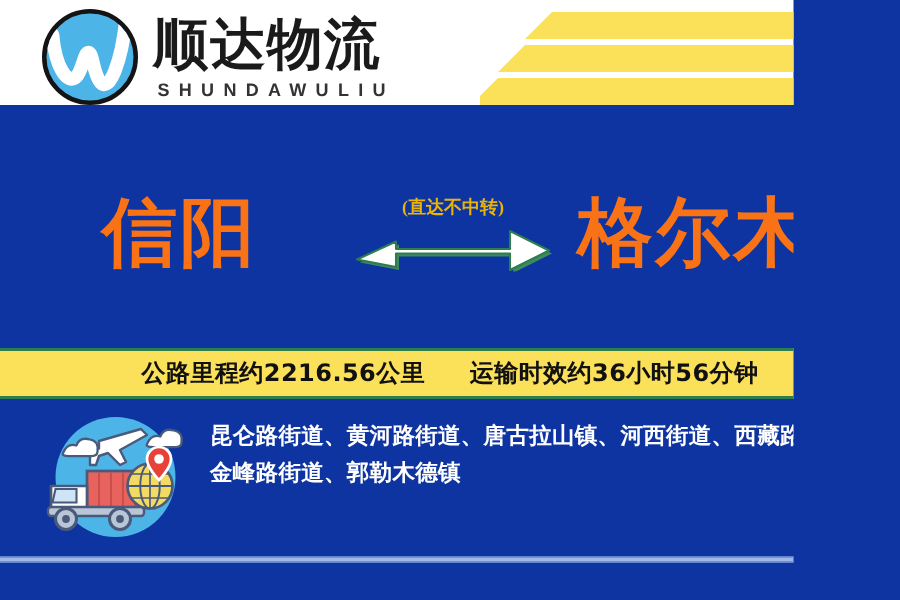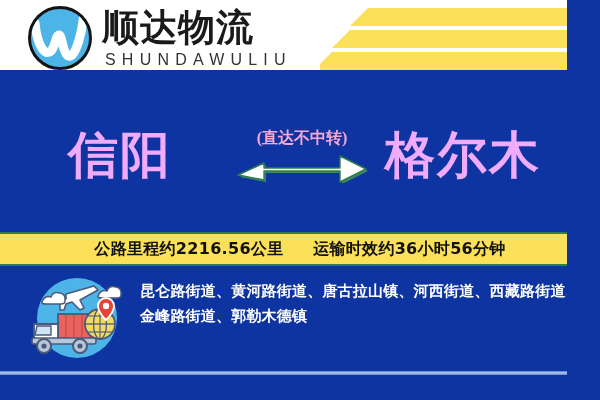--- a/index.html
+++ b/index.html
@@ -4,21 +4,20 @@
 <style>
   html,body{margin:0;padding:0;}
   body{
     width:600px;height:400px;overflow:hidden;
     font-family:"Liberation Sans","DejaVu Sans",sans-serif;
     background:#0d34a0;
   }
   #poster{
     position:relative;width:529px;height:400px;overflow:hidden;
     background:#0d34a0;
-    padding-left:38px;
   }
 
   
   .header{
     position:absolute;left:0;top:0;width:600px;height:70px;
     background:#ffffff;overflow:hidden;
   }
   .logo-wrap{
     position:absolute;left:28px;top:6px;
     display:flex;align-items:center;gap:10px;
@@ -31,52 +30,52 @@
   .logo-mark .swoosh{
     position:absolute;left:-4px;top:-4px;width:66px;height:66px;
   }
   .logo-text{display:flex;flex-direction:column;line-height:1;}
   .logo-cn{
     font-family:"DejaVu Sans","Liberation Sans",sans-serif;
     font-size:37px;font-weight:bold;color:#1a1a1a;
     letter-spacing:1px;white-space:nowrap;
   }
   .logo-en{
-    font-size:16px;font-weight:normal;color:#333333;
+    font-size:12px;font-weight:bold;color:#333333;
     letter-spacing:6.2px;margin-top:6px;margin-left:3px;white-space:nowrap;
   }
   .stripes{position:absolute;right:0;top:0;width:280px;height:70px;}
 
   
   .body-blue{
     position:absolute;left:0;top:70px;width:600px;height:330px;
     background:#0d34a0;
   }
 
   
   .route{
     position:absolute;left:0;top:100px;width:600px;height:110px;
   }
   .city{
     position:absolute;top:0;height:110px;
     display:flex;align-items:center;
     font-family:"DejaVu Sans","Liberation Sans",sans-serif;
-    font-size:50px;font-weight:bold;color:#f0abfc;
+    font-size:50px;font-weight:bold;color:#f97316;
     letter-spacing:2px;white-space:nowrap;
   }
   .city-origin{left:0;width:240px;justify-content:center;}
   .city-dest{right:12px;width:250px;justify-content:center;}
 
   .mid{
     position:absolute;left:236px;top:0;width:132px;height:110px;
     display:flex;flex-direction:column;align-items:center;justify-content:center;
   }
   .mid-top,.mid-bottom{
     font-family:Liberation Serif, serif;
-    font-size:16px;font-weight:bold;color:#f9a8d4;white-space:nowrap;
+    font-size:12px;font-weight:bold;color:#eab308;white-space:nowrap;
     letter-spacing:0px;
   }
   .mid-top{margin-bottom:4px;}
   .mid-bottom{margin-top:4px;}
   .arrow-box{width:132px;height:30px;}
 
   
   .yellow-bar{
     position:absolute;left:0;top:232px;width:600px;height:34px;
     background:#fbe05a;

